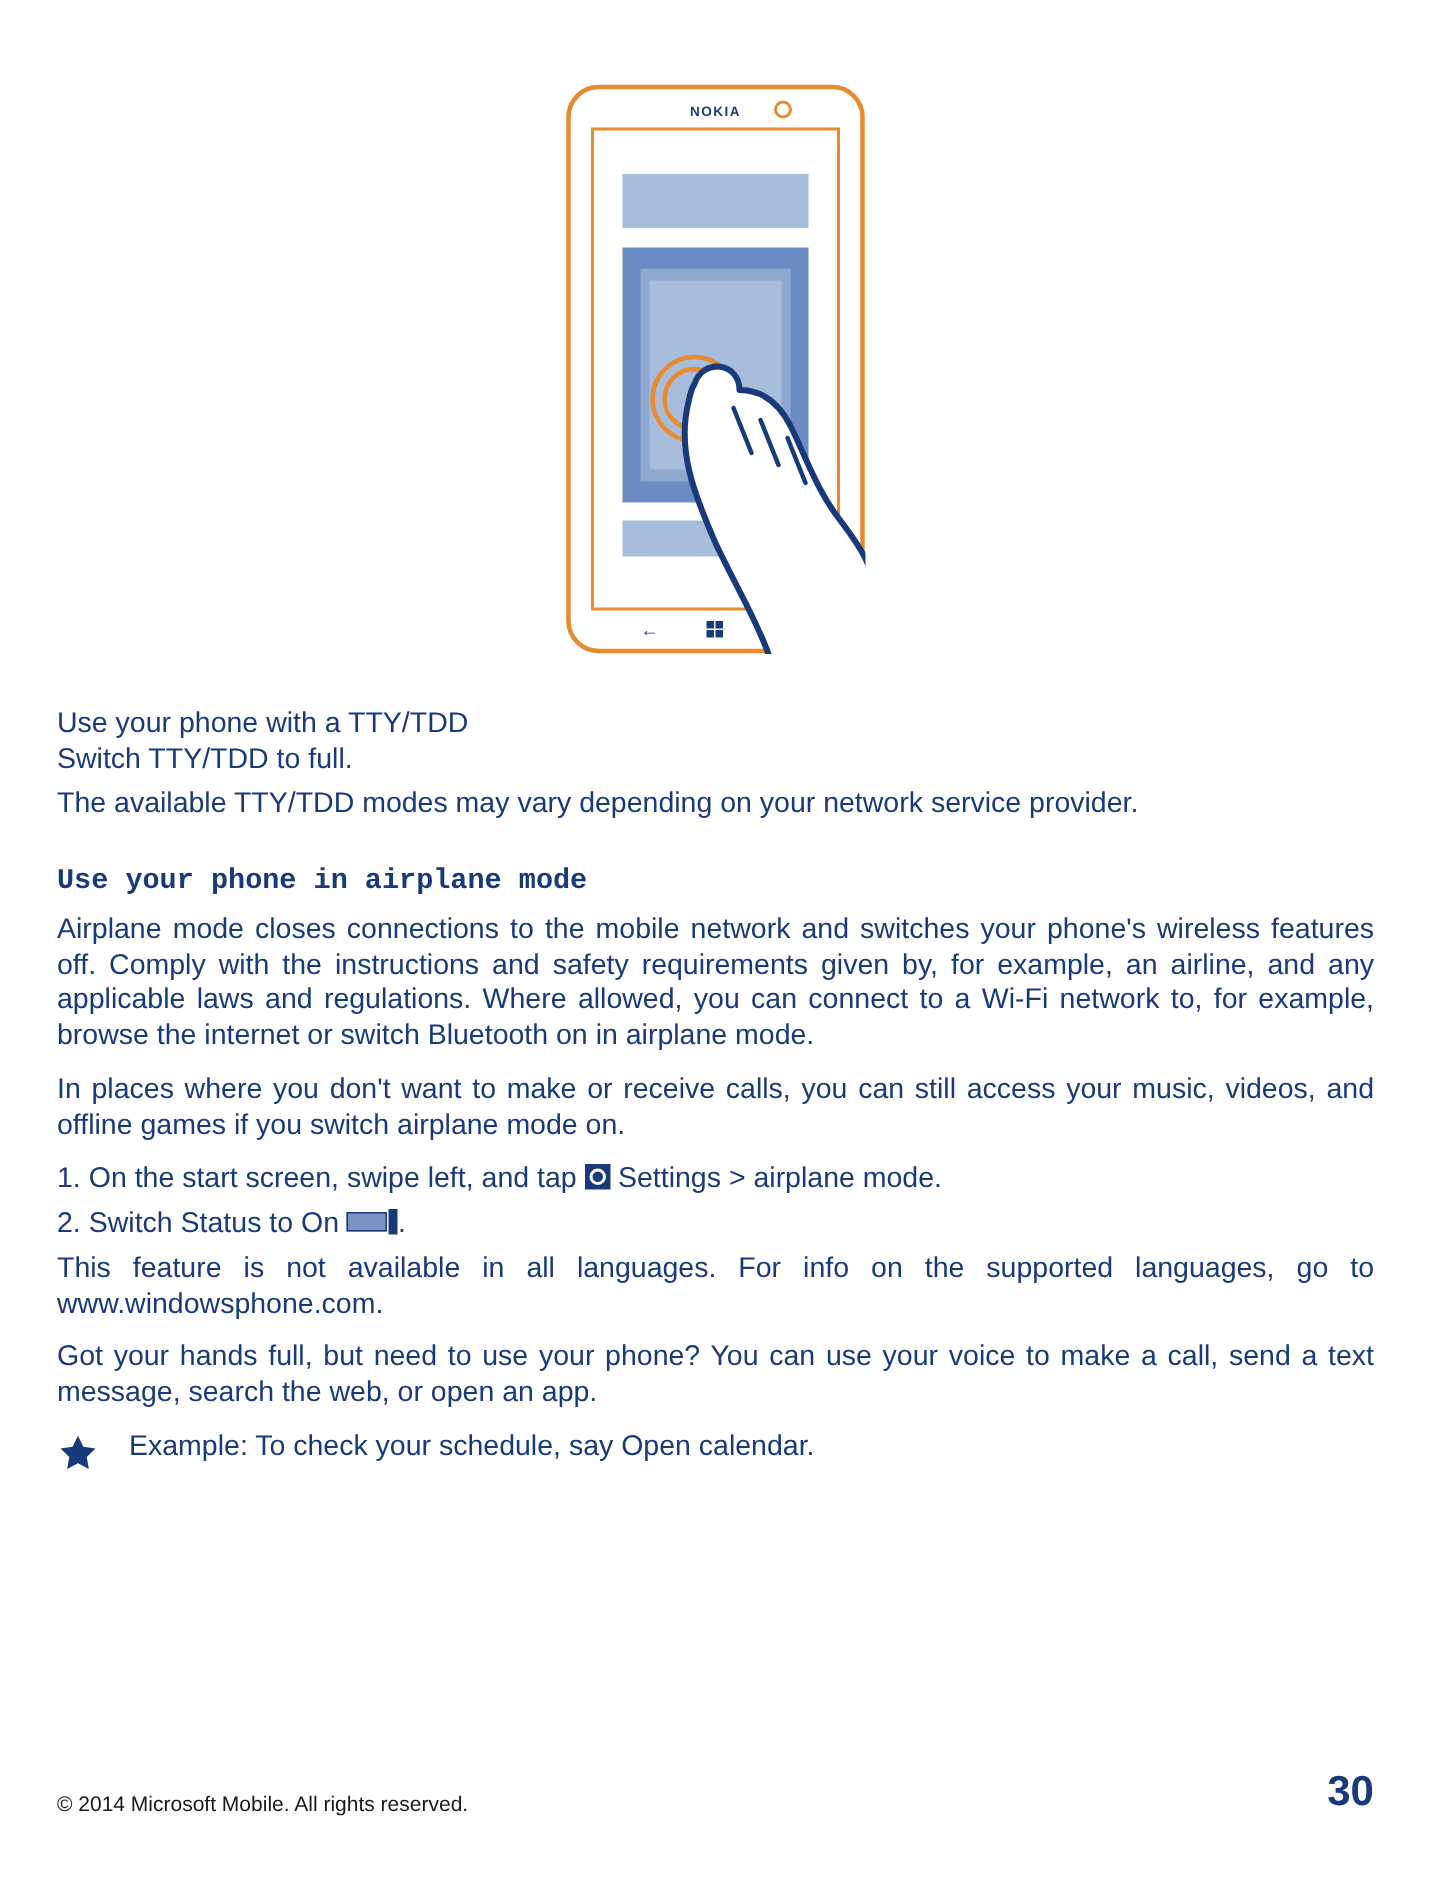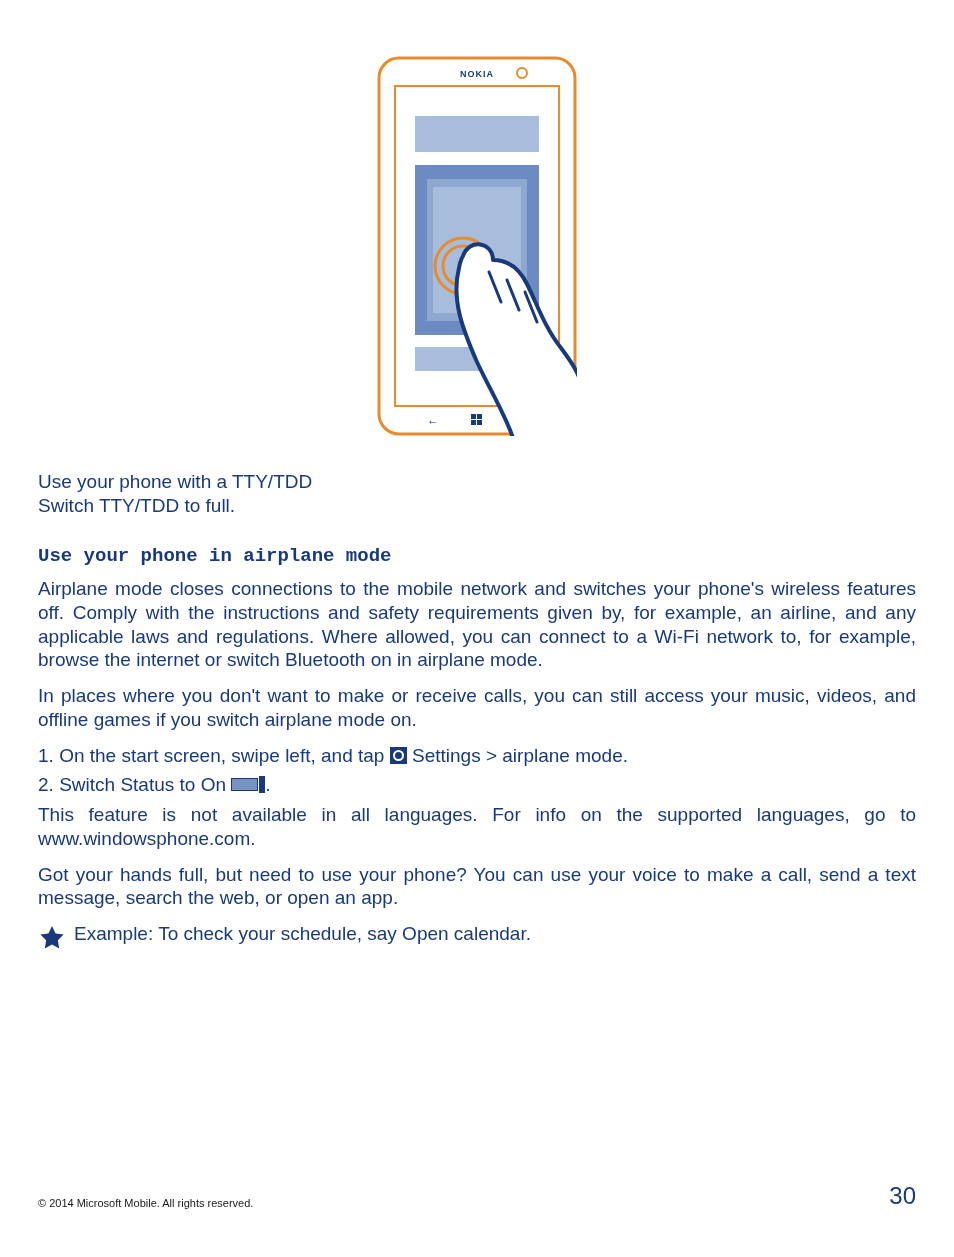--- a/index.html
+++ b/index.html
@@ -92,44 +92,44 @@
   }
   .ic-win span{
     position:absolute;
     background:#18191a;
   }
 
   
   .ex-row {
     display: flex;
     align-items: flex-start;
-    gap: 8px;
+    gap: 20px;
     margin-top: 6px;
   }
   .ic-star {
     width: 28px; height: 28px;
     flex: none;
     margin-top: 2px;
   }
   .footer {
     position: absolute;
     left: 38px;
     right: 38px;
     bottom: 46px;
     display: flex;
     justify-content: space-between;
     align-items: flex-end;
   }
   .copyright {
-    font-size: 11px;
+    font-size: 14px;
     color: #18191a;
   }
   .page-num {
-    font-size: 24px;
-    font-weight: 400;
+    font-size: 28px;
+    font-weight: 700;
     color: #193a7a;
   }
 
   
   svg.phone { width: 200px; height: auto; }
 </style>
 </head>
 <body>
 
 <div class="page">
@@ -178,20 +178,21 @@
         <rect x="0" y="6" width="5" height="5" fill="#193a7a"></rect>
         <rect x="6" y="6" width="5" height="5" fill="#193a7a"></rect>
       </g>
     </svg>
   </div>
 
   <div class="bold">Use your phone with a TTY/TDD</div>
   <p>
     <span>Switch </span><span class="bold">TTY/TDD</span><span> to </span><span class="bold">full</span><span>.</span>
   </p>
+  <p class="para">The available TTY/TDD modes may vary depending on your network service provider.</p>
 
   <div class="sec-h">Use your phone in airplane mode</div>
   <p class="para">Airplane mode closes connections to the mobile network and switches your phone's wireless features off. Comply with the instructions and safety requirements given by, for example, an airline, and any applicable laws and regulations. Where allowed, you can connect to a Wi-Fi network to, for example, browse the internet or switch Bluetooth on in airplane mode.</p>
   <p class="para">In places where you don't want to make or receive calls, you can still access your music, videos, and offline games if you switch airplane mode on.</p>
 
   <p>
     <span class="bold">1.</span><span> On the start screen, swipe left, and tap </span><span class="ic ic-settings"></span>
     <span class="bold">Settings</span><span> &gt; </span><span class="bold">airplane mode</span><span>.</span>
   </p>
   <p>

